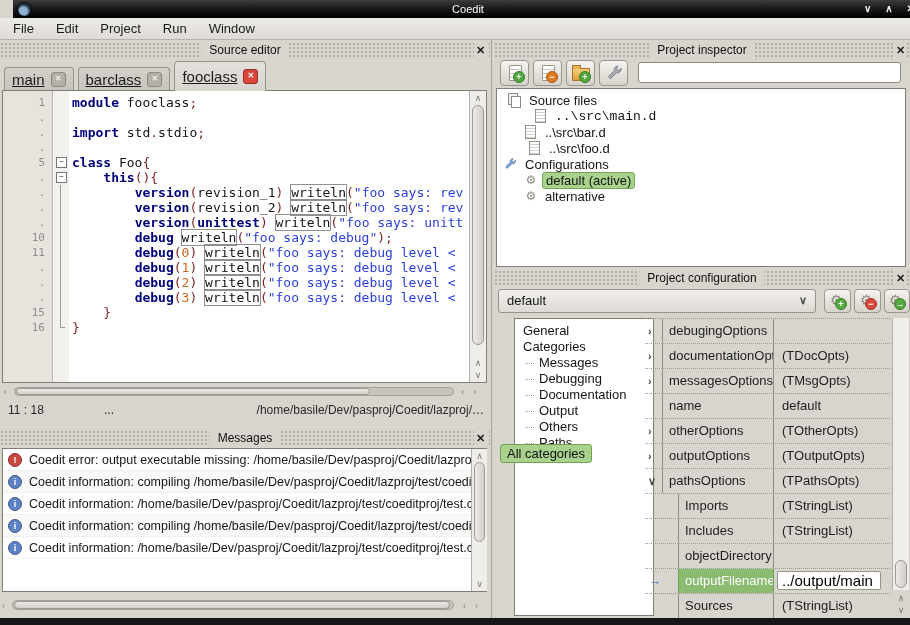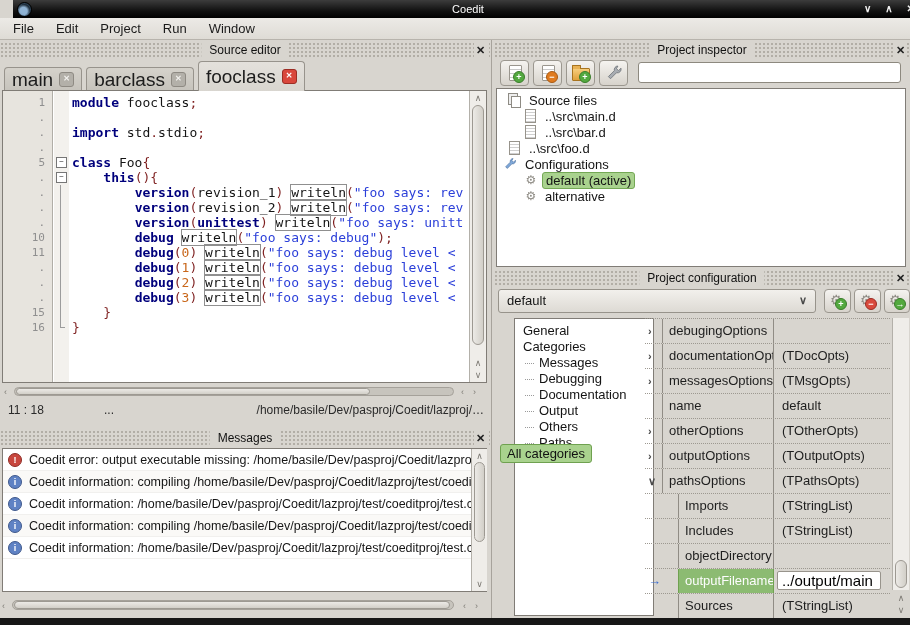--- a/index.html
+++ b/index.html
@@ -31,21 +31,21 @@
     background:#d8d5cf;padding:0 8px;font-size:12px;line-height:16px;color:#111;white-space:nowrap;}
   .phead .pclose{position:absolute;right:3px;top:1px;width:13px;height:14px;text-align:center;
     font-size:11px;font-weight:bold;color:#222;line-height:14px;background:#d8d5cf;}
 
   
   #tabbar{position:absolute;left:4px;top:58px;width:482px;height:32px;display:flex;align-items:flex-end;}
   .tab{height:23px;background:linear-gradient(#d5d2cb,#c6c3bc);border:1px solid #97938c;
     border-bottom:none;border-radius:4px 4px 0 0;margin-right:4px;display:flex;align-items:center;
     padding:0 7px;position:relative;top:1px;}
   .tab.active{height:29px;background:linear-gradient(#e4e1dc,#d8d5cf);z-index:3;}
-  .tab-label{font-size:19px;color:#1c1c1c;margin-right:6px;}
+  .tab-label{font-size:15px;color:#1c1c1c;margin-right:6px;text-decoration:underline;}
   .tab-close{width:13px;height:13px;border-radius:3px;background:#b3b0a9;border:1px solid #8e8a83;
     color:#f2f1ee;font-size:8px;font-weight:bold;text-align:center;line-height:12px;}
   .tab-close.red{background:#d9473c;border-color:#9c2d24;color:#fff;}
 
   
   #editor{position:absolute;left:2px;top:90px;width:485px;height:293px;background:#fff;
     border:1px solid #807c76;box-sizing:border-box;overflow:hidden;}
   #gutter{position:absolute;left:0;top:0;bottom:0;width:50px;background:#e7e4de;
     border-right:1px solid #b1aea7;padding-top:4px;box-sizing:border-box;}
   .gut-row{height:15px;line-height:15px;font-family:"DejaVu Sans Mono",monospace;font-size:11px;
@@ -340,29 +340,29 @@
       <path d="M11.5 1.8a3.3 3.3 0 0 0-3.2 4.1L3 11.2l1.9 1.9 5.3-5.3a3.3 3.3 0 0 0 4-4.1L12 5.9l-1.8-1.8 1.3-2.3z" fill="#a8acb2" stroke="#6d7177" stroke-width="0.7"></path>
     </svg>
   </div>
   <input id="pi-input" type="text" value="" style="">
 
   <div id="pitree">
       <div class="tree-row" style="padding-left: 10px;">
         <span class="ti ti-pages"></span>
         <span class="tree-label">Source files</span>
       </div>
-      <div class="tree-row" style="padding-left: 26px;">
+      <div class="tree-row" style="padding-left: 36px; font-family: Liberation Mono, monospace;">
         <span class="ti ti-doc"></span>
         <span class="tree-label">..\src\main.d</span>
       </div>
       <div class="tree-row" style="padding-left: 26px;">
         <span class="ti ti-doc"></span>
         <span class="tree-label">..\src\bar.d</span>
       </div>
-      <div class="tree-row" style="padding-left: 10px;">
+      <div class="tree-row" style="padding-left: 30px;">
         <span class="ti ti-doc"></span>
         <span class="tree-label">..\src\foo.d</span>
       </div>
       <div class="tree-row" style="padding-left: 6px;">
         <span class="ti ti-wrench"><svg width="14" height="14" viewBox="0 0 16 16">
             <path d="M11.5 1.8a3.3 3.3 0 0 0-3.2 4.1L3 11.2l1.9 1.9 5.3-5.3a3.3 3.3 0 0 0 4-4.1L12 5.9l-1.8-1.8 1.3-2.3z" fill="#7fa8d9" stroke="#4a6f9e" stroke-width="0.7"></path>
           </svg></span>
         <span class="tree-label">Configurations</span>
       </div>
       <div class="tree-row" style="padding-left: 26px;">

